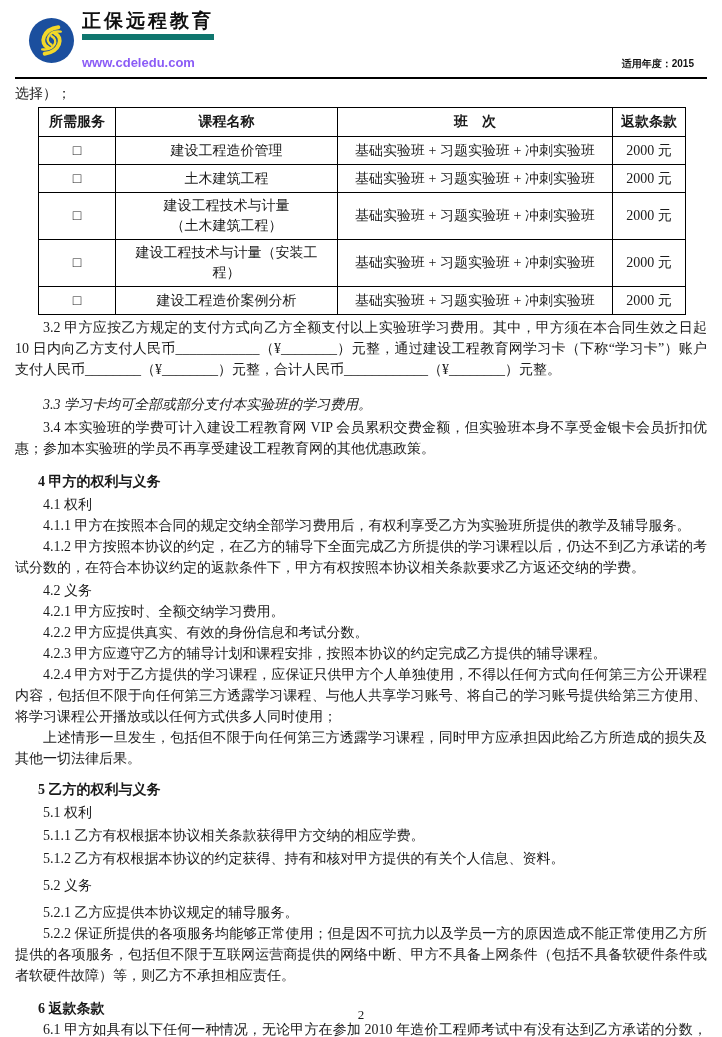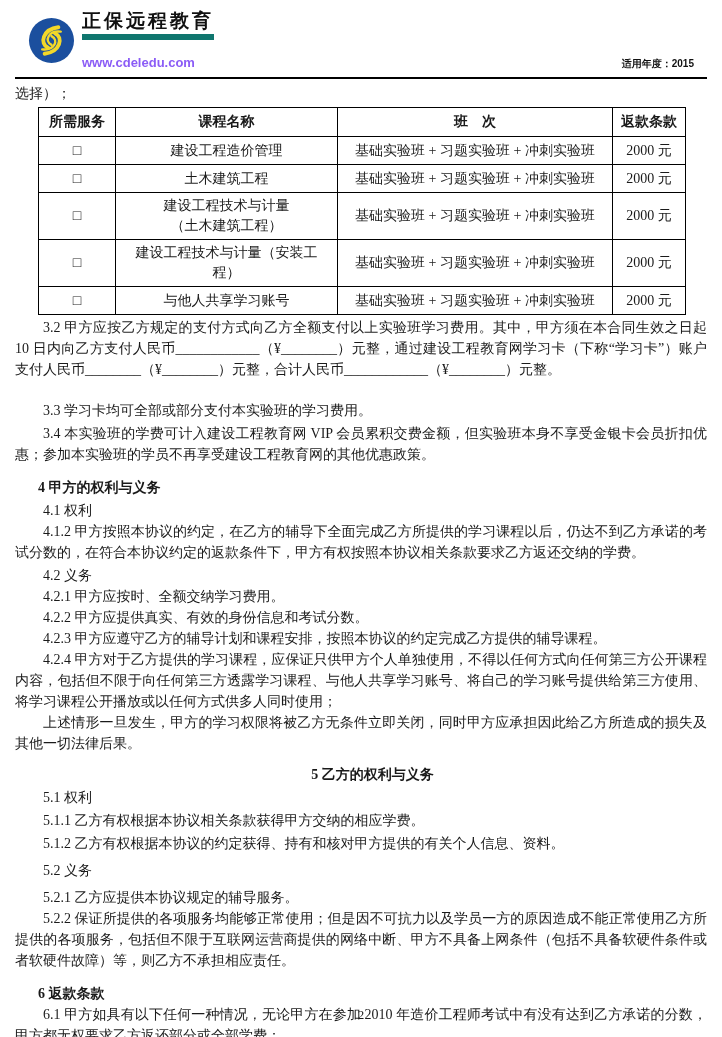--- a/index.html
+++ b/index.html
@@ -29,22 +29,22 @@
     border:1.5px solid #000; text-align:center; vertical-align:middle;
     padding:3px 8px; font-size:14px; line-height:20px; overflow:hidden;
   }
   table.courses th { font-weight:bold; height:29px; }
   table.courses td { height:28px; }
   td.cell-check { font-size:15px; }
   .checkbox-glyph { display:inline-block; cursor:pointer; line-height:1; }
   
   .para { line-height:21px; text-align:justify; text-indent:28px; }
   .heading { font-weight:bold; line-height:21px; text-indent:23px; margin-top:12px; }
-  .mt2 { margin-top:2px; } .mt3 { margin-top:20px; } .mt6 { margin-top:6px; }
-  .mt10 { margin-top:10px;text-align:center; }
+  .mt2 { margin-top:2px; } .mt3 { margin-top:14px;font-style:italic; } .mt6 { margin-top:6px; }
+  .mt10 { margin-top:10px; }
   
   .footer { position:absolute; left:0; bottom:14px; width:100%; text-align:center;
             font-size:13px; line-height:16px; }
 </style>
 </head>
 <body>
 
 <div class="page">
 
   <div class="header">
@@ -104,40 +104,41 @@
         <td>2000 元</td>
       </tr>
       <tr>
         <td class="cell-check"><span class="checkbox-glyph">□</span></td>
         <td>建设工程技术与计量（安装工程）</td>
         <td>基础实验班 + 习题实验班 + 冲刺实验班</td>
         <td>2000 元</td>
       </tr>
       <tr>
         <td class="cell-check"><span class="checkbox-glyph">□</span></td>
-        <td>与他人共享学习账号</td>
+        <td>建设工程造价案例分析</td>
         <td>基础实验班 + 习题实验班 + 冲刺实验班</td>
         <td>2000 元</td>
       </tr>
     </tbody>
   </table>
 
   <div class="para mt2">3.2 甲方应按乙方规定的支付方式向乙方全额支付以上实验班学习费用。其中，甲方须在本合同生效之日起 10 日内向乙方支付人民币____________（¥________）元整，通过建设工程教育网学习卡（下称“学习卡”）账户支付人民币________（¥________）元整，合计人民币____________（¥________）元整。</div>
   <div class="para mt3">3.3 学习卡均可全部或部分支付本实验班的学习费用。</div>
   <div class="para mt2">3.4 本实验班的学费可计入建设工程教育网 VIP 会员累积交费金额，但实验班本身不享受金银卡会员折扣优惠；参加本实验班的学员不再享受建设工程教育网的其他优惠政策。</div>
 
   <div class="heading">4 甲方的权利与义务</div>
   <div class="para mt2">4.1 权利</div>
+  <div class="para">4.1.1 甲方在按照本合同的规定交纳全部学习费用后，有权利享受乙方为实验班所提供的教学及辅导服务。</div>
   <div class="para">4.1.2 甲方按照本协议的约定，在乙方的辅导下全面完成乙方所提供的学习课程以后，仍达不到乙方承诺的考试分数的，在符合本协议约定的返款条件下，甲方有权按照本协议相关条款要求乙方返还交纳的学费。</div>
   <div class="para mt2">4.2 义务</div>
   <div class="para">4.2.1 甲方应按时、全额交纳学习费用。</div>
   <div class="para">4.2.2 甲方应提供真实、有效的身份信息和考试分数。</div>
   <div class="para">4.2.3 甲方应遵守乙方的辅导计划和课程安排，按照本协议的约定完成乙方提供的辅导课程。</div>
   <div class="para">4.2.4 甲方对于乙方提供的学习课程，应保证只供甲方个人单独使用，不得以任何方式向任何第三方公开课程内容，包括但不限于向任何第三方透露学习课程、与他人共享学习账号、将自己的学习账号提供给第三方使用、将学习课程公开播放或以任何方式供多人同时使用；</div>
-  <div class="para">上述情形一旦发生，甲方的学习权限将被乙方无条件立即关闭，同时甲方应承担因此给乙方所造成的损失及其他一切法律后果。</div>
+  <div class="para">上述情形一旦发生，包括但不限于向任何第三方透露学习课程，同时甲方应承担因此给乙方所造成的损失及其他一切法律后果。</div>
 
   <div class="heading mt10">5 乙方的权利与义务</div>
   <div class="para mt2">5.1 权利</div>
   <div class="para mt2">5.1.1 乙方有权根据本协议相关条款获得甲方交纳的相应学费。</div>
   <div class="para mt2">5.1.2 乙方有权根据本协议的约定获得、持有和核对甲方提供的有关个人信息、资料。</div>
   <div class="para mt6">5.2 义务</div>
   <div class="para mt6">5.2.1 乙方应提供本协议规定的辅导服务。</div>
   <div class="para">5.2.2 保证所提供的各项服务均能够正常使用；但是因不可抗力以及学员一方的原因造成不能正常使用乙方所提供的各项服务，包括但不限于互联网运营商提供的网络中断、甲方不具备上网条件（包括不具备软硬件条件或者软硬件故障）等，则乙方不承担相应责任。</div>
 
   <div class="heading">6 返款条款</div>

